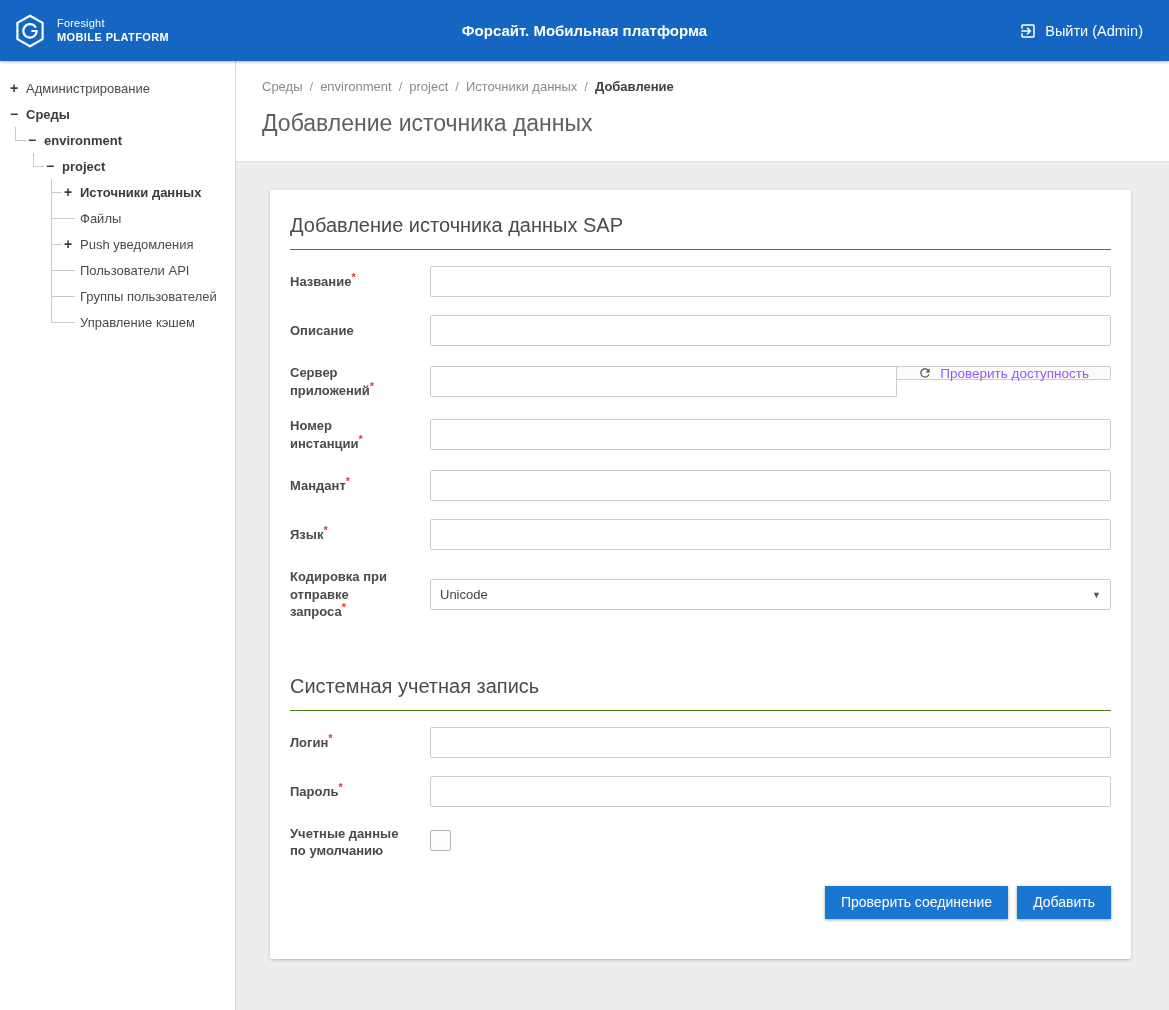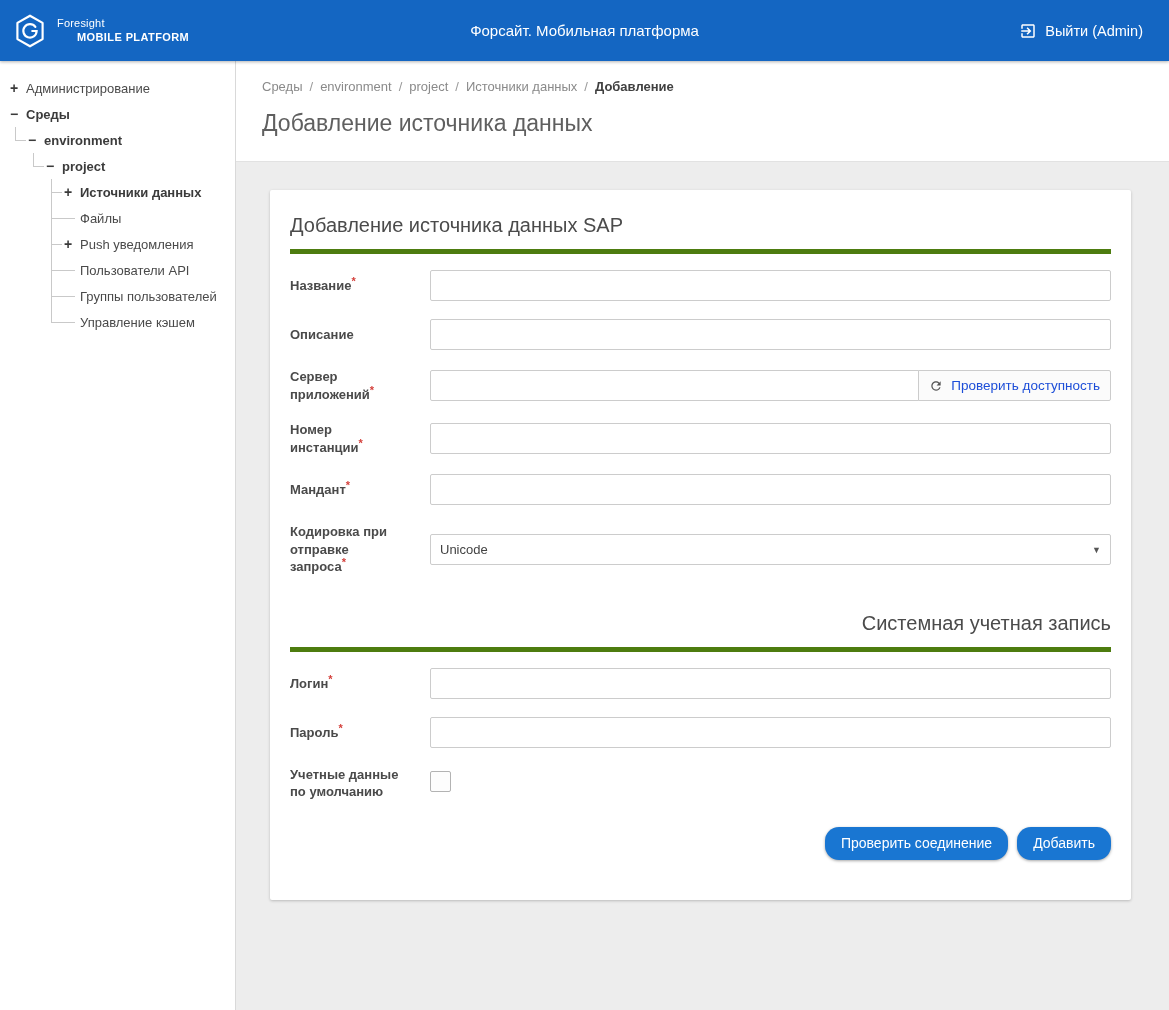--- a/index.html
+++ b/index.html
@@ -12,24 +12,24 @@
 
   
   .app-header {
     height:61px; background:#1466c2; color:#fff;
     display:flex; align-items:center; position:relative;
     box-shadow:0 1px 3px rgba(0,0,0,.3); z-index:5;
   }
   .brand { display:flex; align-items:center; gap:9px; padding-left:12px; cursor:pointer; }
   .brand-text { display:flex; flex-direction:column; line-height:1.25; }
   .brand-line1 { font-size:11px; font-weight:400; letter-spacing:.2px; }
-  .brand-line2 { font-size:11px; font-weight:700; letter-spacing:.4px;margin-left:20px; }
+  .brand-line2 { font-size:11px; font-weight:700; letter-spacing:.4px; }
   .app-title {
     position:absolute; left:0; right:0; text-align:center;
-    font-size:15px; font-weight:400; pointer-events:none;
+    font-size:15px; font-weight:700; pointer-events:none;
   }
   .logout {
     margin-left:auto; display:flex; align-items:center; gap:8px;
     padding-right:26px; cursor:pointer; font-size:14.5px; z-index:2;
   }
 
   
   .layout { display:flex; height:949px; }
   .sidebar {
     width:236px; flex:none; background:#fff; border-right:1px solid #d9d9d9;
@@ -67,58 +67,58 @@
 
   
   .content { flex:1; overflow:auto; }
   .card {
     background:#fff; margin:28px 38px 34px 34px;
     box-shadow:0 1px 3px rgba(0,0,0,.22);
     border-radius:2px; padding:18px 20px 40px;
   }
   .section-heading {
     font-size:20px; font-weight:400; color:#4b4b4b; margin:0 0 16px;
-    padding:6px 0 12px; border-bottom:5px solid #4d7c0f;
-  }
-  .section-heading.second { margin-top:30px;text-align:right; }
+    padding:6px 0 12px; border-bottom:1px solid #4d7c0f;
+  }
+  .section-heading.second { margin-top:48px; }
 
   
   .form-row { display:flex; align-items:center; margin-bottom:18px; }
   .form-label {
     width:118px; flex:none; text-align:left; font-size:13px; font-weight:700;
     color:#4a4a4a; line-height:1.35;
   }
   .req { color:#d43f3a; font-weight:700; vertical-align:super; font-size:11px; line-height:0; }
   .control { flex:1; margin-left:22px; min-width:0; }
   .txt {
     width:100%; height:31px; border:1px solid #ccc; border-radius:2px;
     padding:0 8px; font-family:"Liberation Sans",sans-serif; font-size:13px; color:#333; outline:none;
     background:#fff;
   }
   .input-group { display:flex; }
   .input-group .txt { flex:1; border-radius:2px 0 0 2px; }
   .check-btn {
-    flex:none; height:31px; margin-left:-1px; padding:0 10px;
+    flex:none; height:14px; margin-left:-1px; padding:0 21px;
     border:1px solid #ccc; border-radius:0 2px 2px 0; background:#fbfbfb;
     display:flex; align-items:center; gap:8px; cursor:pointer;
-    font-family:"Liberation Sans",sans-serif; font-size:13.5px; color:#1d4ed8;
+    font-family:"Liberation Sans",sans-serif; font-size:13.5px; color:#8b5cf6;
   }
   .select-box {
     width:100%; height:31px; border:1px solid #ccc; border-radius:2px; background:#fff;
     display:flex; align-items:center; justify-content:space-between;
     padding:0 9px; cursor:pointer; font-size:13px; color:#424242;
   }
   .caret { font-size:9px; color:#555; }
   input[type=checkbox] {
     appearance:none; -webkit-appearance:none; width:21px; height:21px; margin:0;
     border:1px solid #b3b3b3; border-radius:2px; background:#fdfdfd; cursor:pointer;
   }
   .actions { display:flex; justify-content:flex-end; gap:9px; margin-top:26px; }
   .btn-primary {
-    height:33px; padding:0 16px; border:none; border-radius:14px;
+    height:33px; padding:0 16px; border:none; border-radius:0;
     background:#1976d2; color:#fff; font-family:"Liberation Sans",sans-serif;
     font-size:14px; cursor:pointer; box-shadow:0 1px 3px rgba(0,0,0,.35);
   }
 </style>
 </head>
 <body>
 
 <div class="app-header">
   <div class="brand">
     <span style="display:flex;">
@@ -271,20 +271,24 @@
           <div class="form-label"><span>Номер инстанции</span><span class="req">*</span></div>
           <div class="control"><input class="txt" type="text" style=""></div>
         </div>
 
 
         <div class="form-row">
           <div class="form-label"><span>Мандант</span><span class="req">*</span></div>
           <div class="control"><input class="txt" type="text" style=""></div>
         </div>
 
+        <div class="form-row">
+          <div class="form-label"><span>Язык</span><span class="req">*</span></div>
+          <div class="control"><input class="txt" type="text" style=""></div>
+        </div>
 
         <div class="form-row">
           <div class="form-label"><span>Кодировка при отправке запроса</span><span class="req">*</span></div>
           <div class="control">
             <div class="select-box">
               <span>Unicode</span>
               <span class="caret">▼</span>
             </div>
           </div>
         </div>

